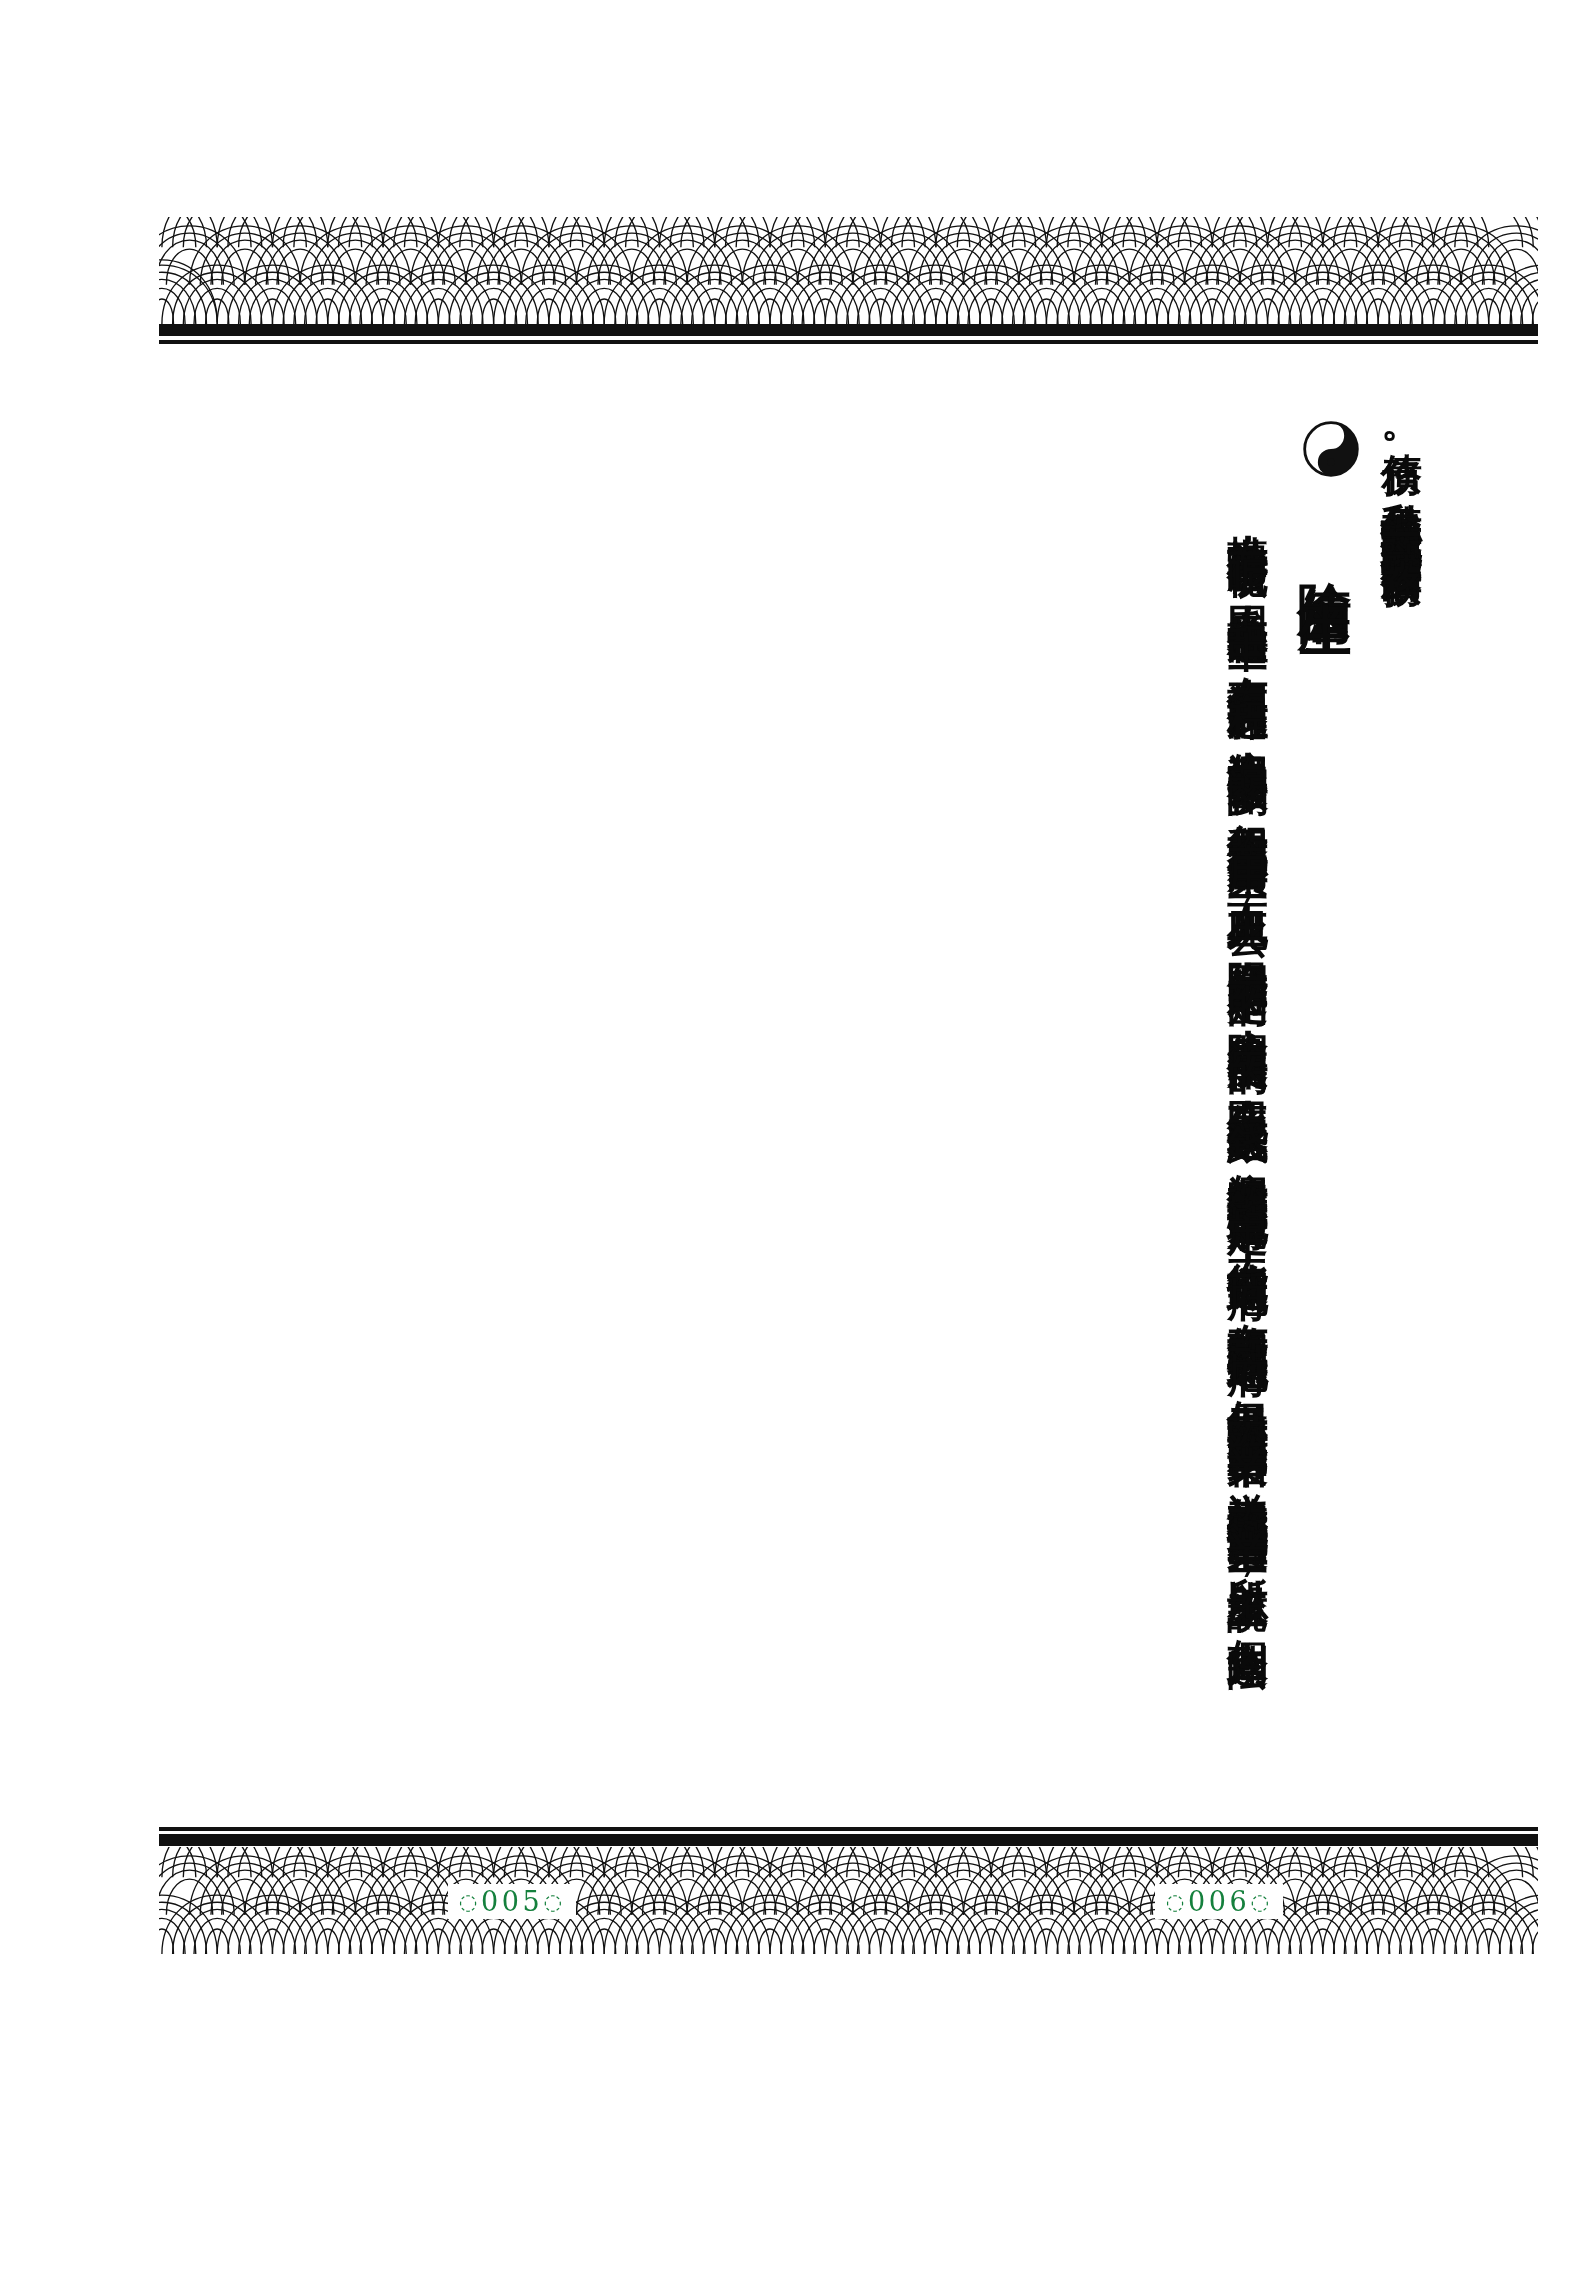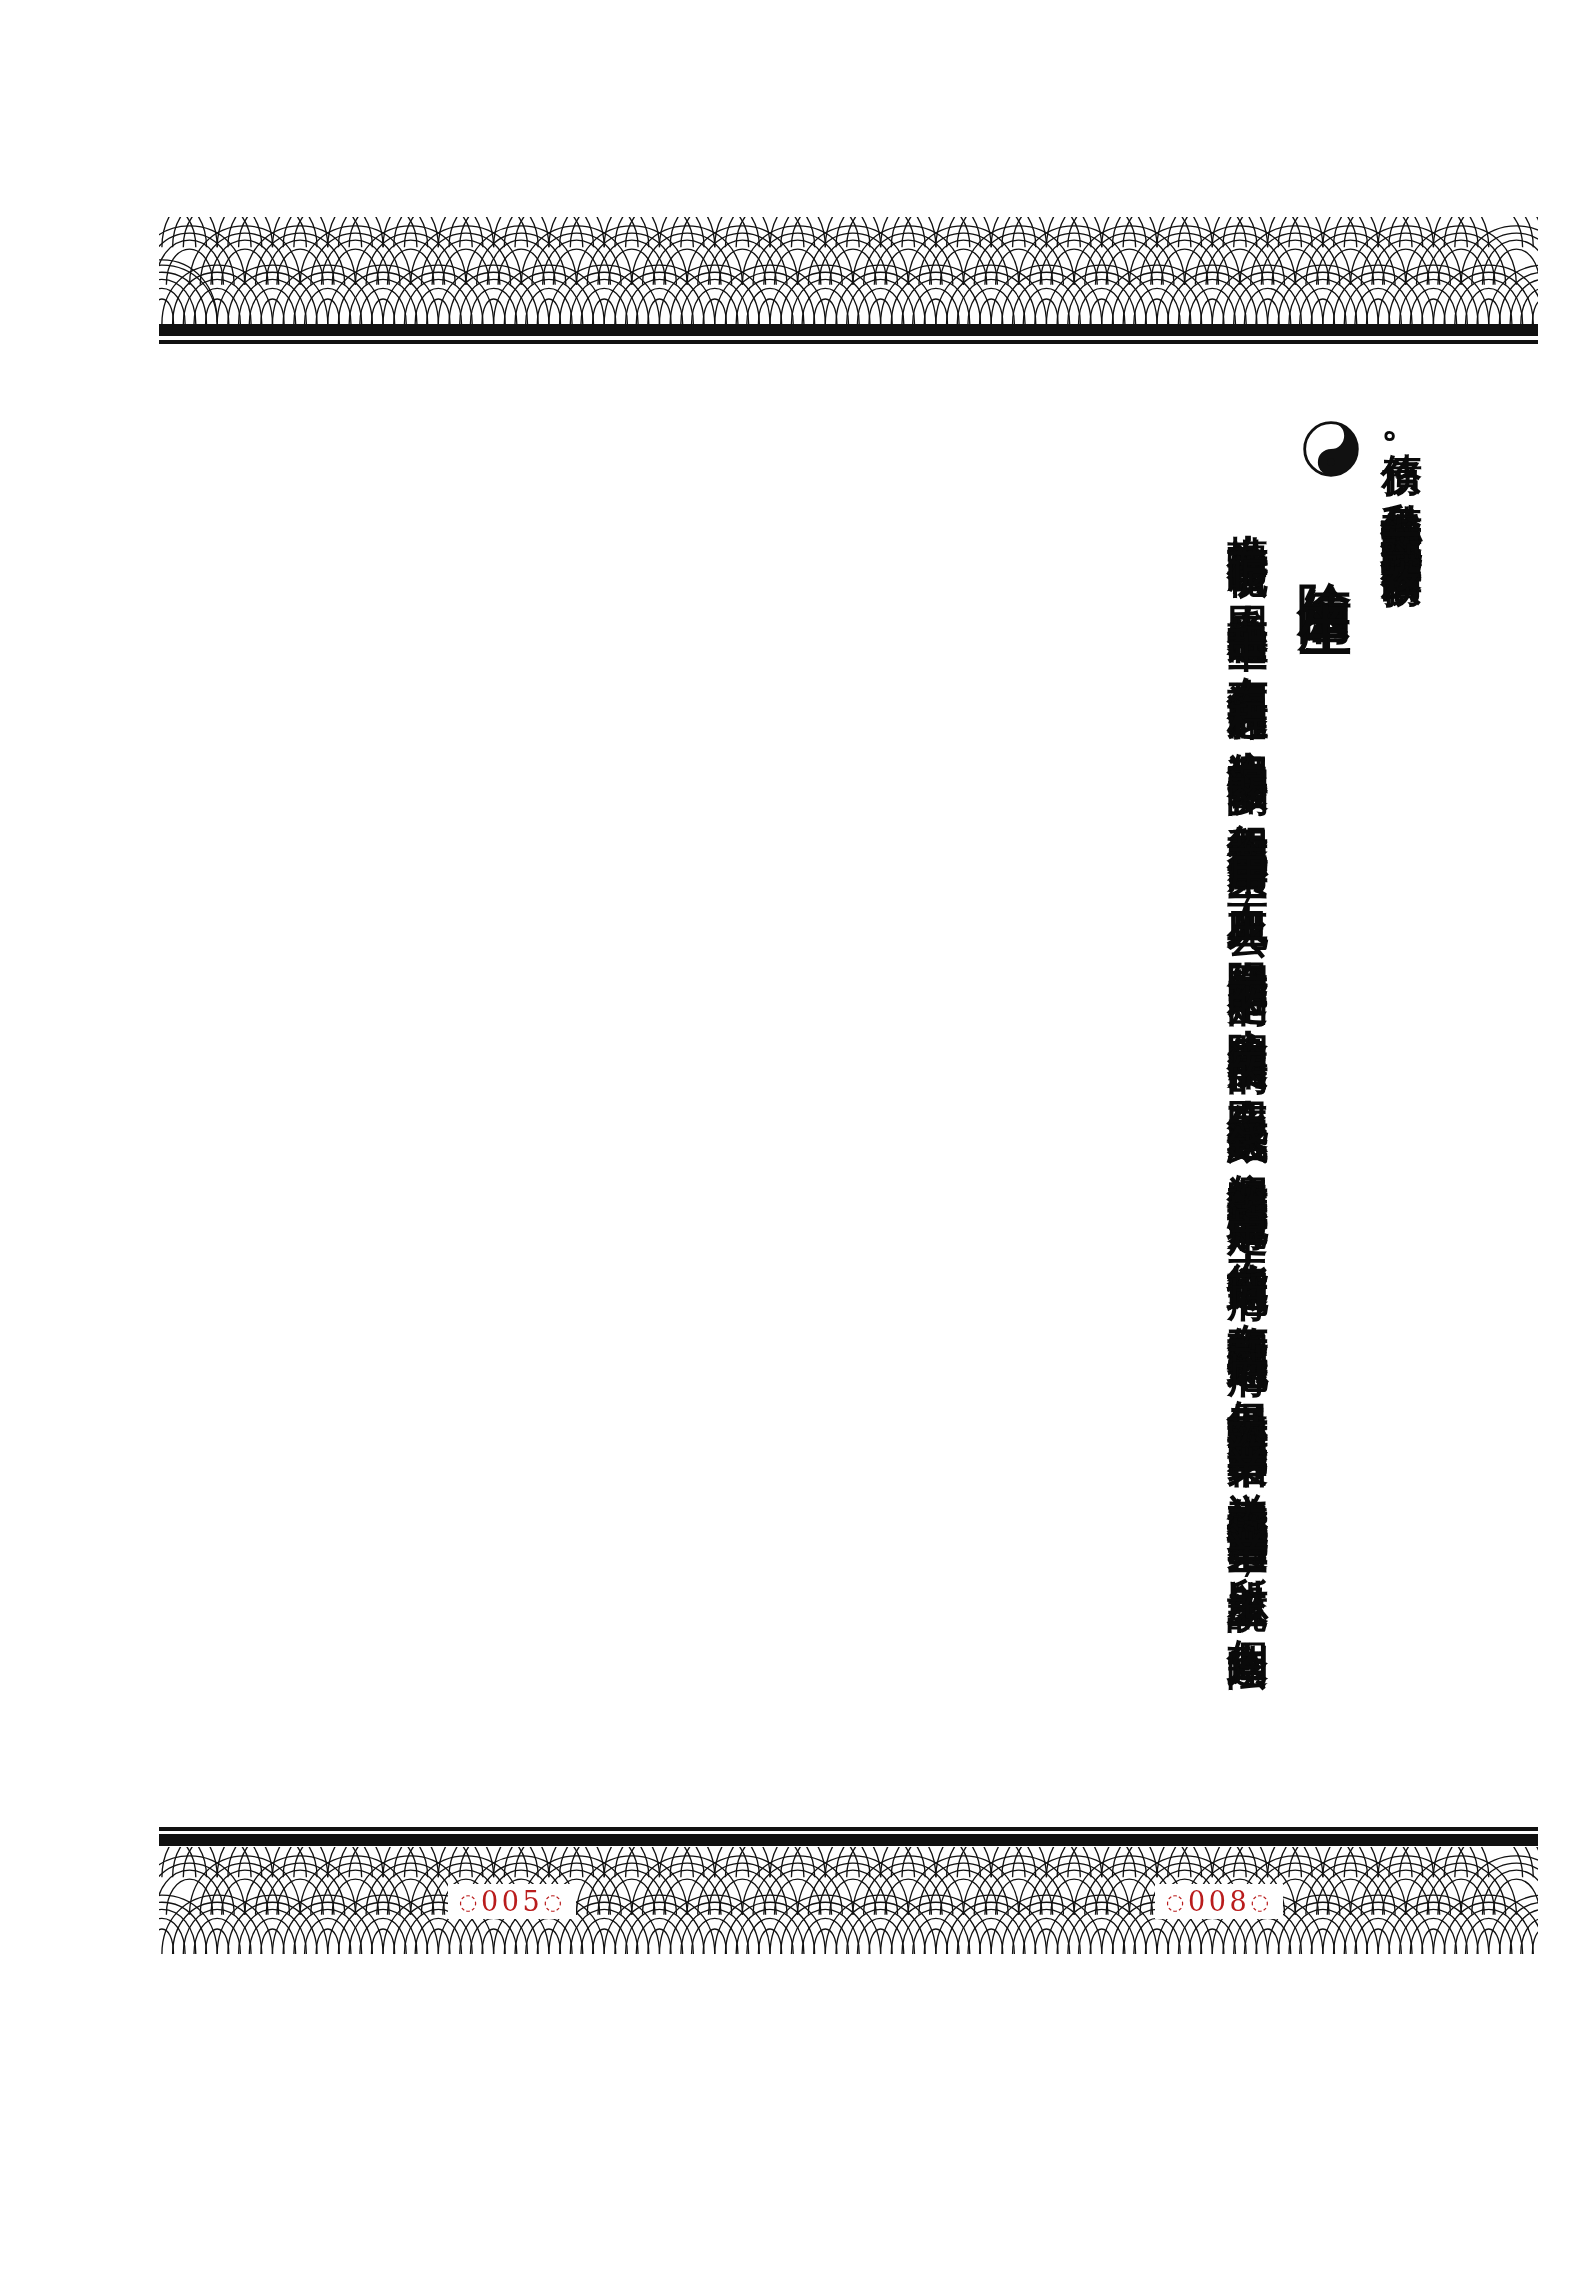--- a/index.html
+++ b/index.html
@@ -88,21 +88,21 @@
     margin-bottom: 10.7px;
   }
 
   
   .folio {
     position: absolute;
     top: 1884px;
     font-family: "DejaVu Serif", "Liberation Serif", serif;
     font-size: 27px;
     letter-spacing: 3.6px;
-    color: #b91c1c;
+    color: #15803d;
     background: #ffffff;
     padding: 1.8px 10.7px;
   }
   .folio.left { left: 448px; }
   .folio.right { left: 1155px; }
 
   .folio .dot {
     font-size: 21.5px;
     vertical-align: 1.8px;
   }
@@ -1081,17 +1081,17 @@
           </g>
         </g>
       </g>
     </svg>
   </div>
 
   <div class="folio left">
     <span class="dot">◌</span><span>005</span><span class="dot">◌</span>
   </div>
   <div class="folio right">
-    <span class="dot">◌</span><span>008</span><span class="dot">◌</span>
+    <span class="dot">◌</span><span>006</span><span class="dot">◌</span>
   </div>
 
 </div>
 
 
 </body></html>

